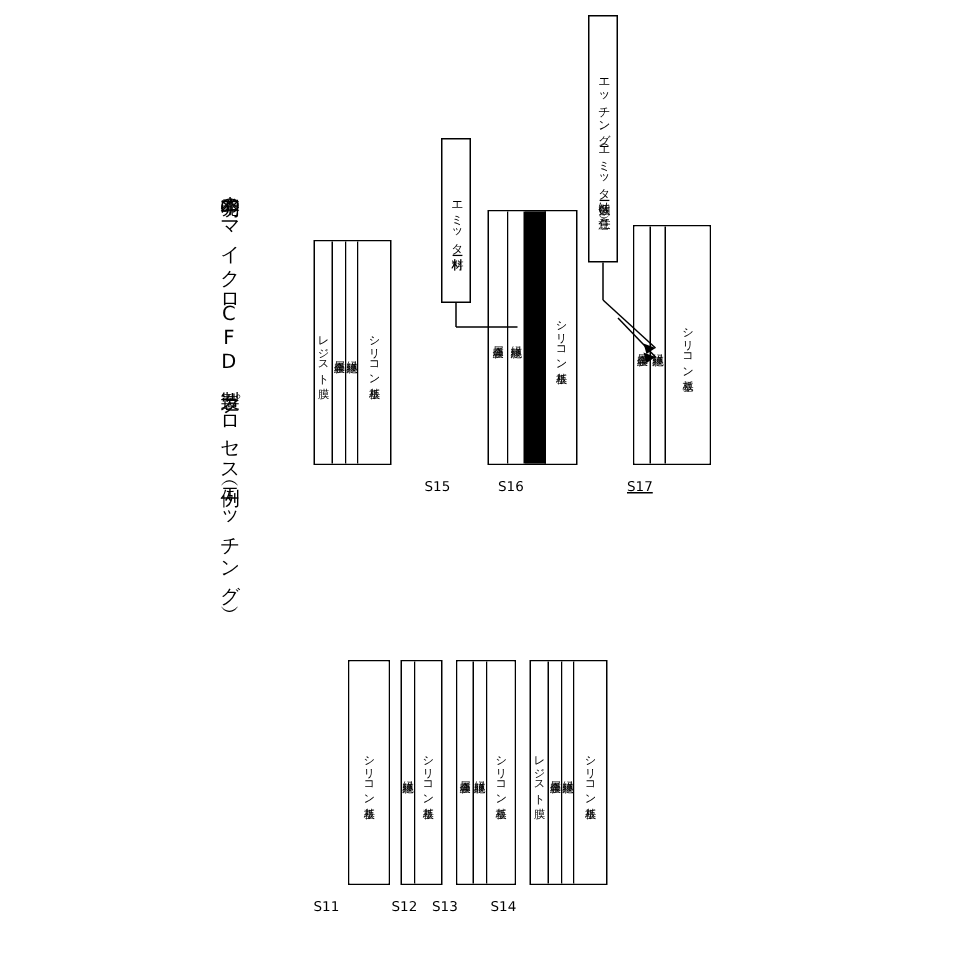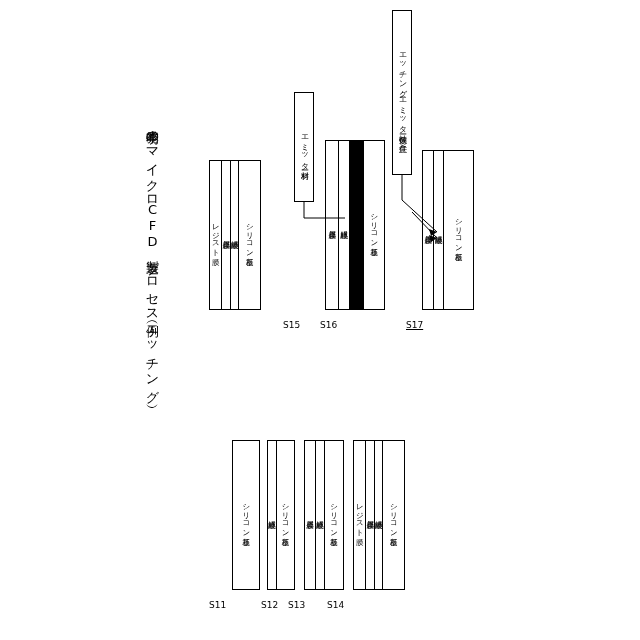--- a/index.html
+++ b/index.html
@@ -173,34 +173,34 @@
   <div class="layer" style="width:20%;">
     <span class="lbl">絶縁膜</span>
   </div>
   <div class="layer filled" style="width:24%;">
     <span class="lbl"></span>
   </div>
   <div class="layer" style="width:34%;">
     <span class="lbl">シリコン基板</span>
   </div>
 </div>
-<div class="step-label" style="left:320px; top:320px;">S16</div>
+<div class="step-label" style="left:332px; top:320px;">S16</div>
 
 <div class="stack" style="left:422px; top:150px; width:52px; height:160px; display:flex; flex-direction:row;">
   <div class="layer" style="width:22%;">
     <span class="lbl">金属膜</span>
   </div>
   <div class="layer" style="width:20%;">
     <span class="lbl">絶縁膜</span>
   </div>
   <div class="layer" style="width:58%;">
     <span class="lbl">シリコン基板</span>
   </div>
 </div>
-<div class="step-label" style="left:406px; top:320px;text-decoration:underline;">S17</div>
+<div class="step-label" style="left:418px; top:320px;text-decoration:underline;">S17</div>
 
 <div class="callout" style="left:294px; top:92px; width:20px; height:110px;">
   <span class="lbl">エミッター材料</span>
 </div>
 
 <div class="callout" style="left:392px; top:10px; width:20px; height:165px;">
   <span class="lbl">エッチング（エミッター個数は任意）</span>
 </div>
 
 <svg class="leader" xmlns="http://www.w3.org/2000/svg">

